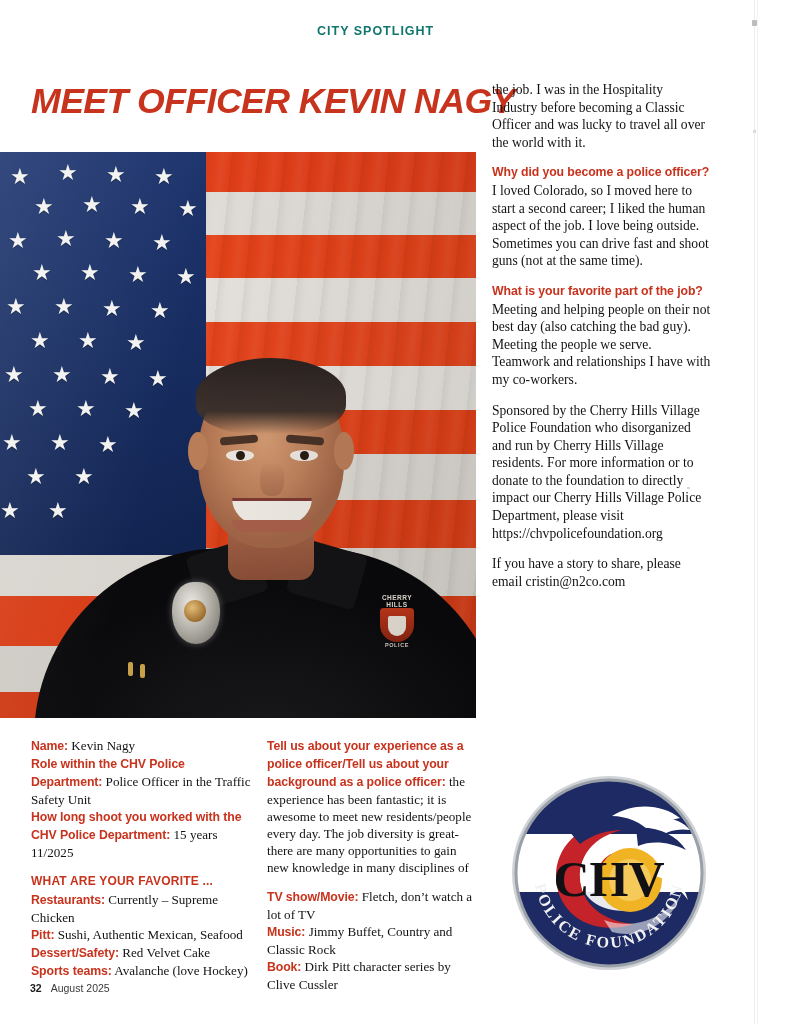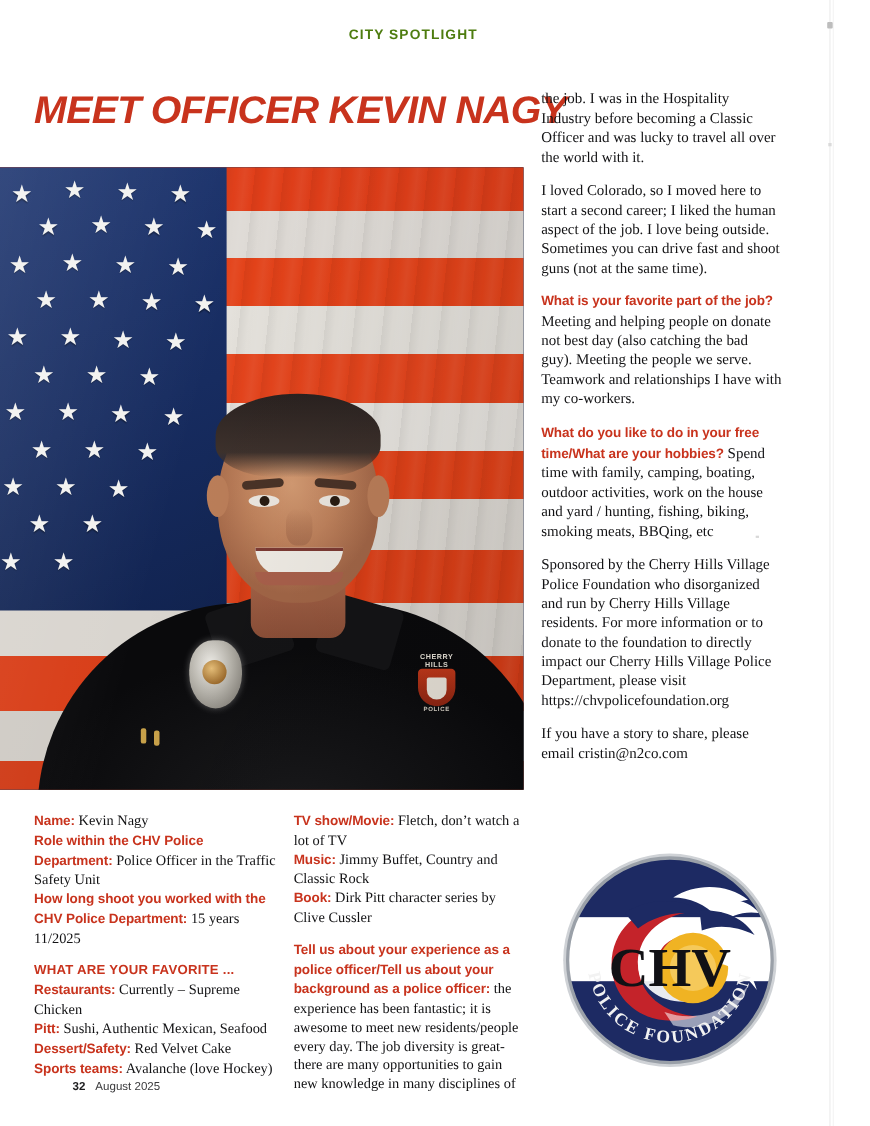--- a/index.html
+++ b/index.html
@@ -18,21 +18,21 @@
   .scanline.b{left:757px;background:#f3f3f3;}
   .scanspeck{position:absolute;left:752px;top:20px;width:5px;height:6px;background:#bdbdbd;border-radius:1px;}
   .scanspeck2{position:absolute;left:753px;top:130px;width:3px;height:3px;background:#dadada;}
   .scanspeck3{position:absolute;left:687px;top:487px;width:3px;height:2px;background:#d8d8d8;}
 
   
   .kicker{
     position:absolute;left:317px;top:24px;
     font-family:"Liberation Sans", sans-serif;
     font-weight:bold;font-size:12.5px;letter-spacing:1.0px;
-    color:#4d7c0f;
+    color:#0f766e;
   }
 
   
   .headline{
     position:absolute;left:31px;top:58px;
     font-family:"Liberation Sans", sans-serif;
     font-weight:bold;font-style:italic;
     font-size:35px;line-height:40px;letter-spacing:-0.6px;
     color:#C8331D;
     transform:scaleX(1.02);transform-origin:left top;
@@ -162,21 +162,21 @@
     display:block;margin-bottom:1px;
   }
 
   
   .logo{position:absolute;left:508px;top:772px;width:202px;height:202px;}
 
   
   .footer{
     position:absolute;left:30px;top:982px;
     font-family:"Liberation Sans", sans-serif;
-    font-size:10.5px;color:#3a3a3c;margin-left:36px;
+    font-size:10.5px;color:#3a3a3c;
   }
   .pgnum{font-weight:bold;color:#1b1b1d;margin-right:9px;}
 </style>
 </head>
 <body>
 
 <div class="page">
 
   <div class="scanline a"></div>
   <div class="scanline b"></div>
@@ -266,27 +266,24 @@
       <div class="pinL2"></div>
     </div>
     <div class="sheen"></div>
   </div>
 
   <div class="col-right">
     <p>
       <span class="q qblock"></span><span>the job. I was in the Hospitality Industry before becoming a Classic Officer and was lucky to travel all over the world with it.</span>
     </p>
     <p>
-      <span>I loved Colorado, so I moved here to start a second career; I liked the human aspect of the job. I love being outside. Sometimes you can drive fast and shoot guns (not at the same time).</span>
-    </p>
-    <p>
-      <span class="q qblock">What is your favorite part of the job?</span><span>Meeting and helping people on donate not best day (also catching the bad guy). Meeting the people we serve. Teamwork and relationships I have with my co-workers.</span>
-    </p>
-    <p>
-      <span class="q">What do you like to do in your free time/What are your hobbies?</span><span> Spend time with family, camping, boating, outdoor activities, work on the house and yard / hunting, fishing, biking, smoking meats, BBQing, etc</span>
+      <span class="q qblock">Why did you become a police officer?</span><span>I loved Colorado, so I moved here to start a second career; I liked the human aspect of the job. I love being outside. Sometimes you can drive fast and shoot guns (not at the same time).</span>
+    </p>
+    <p>
+      <span class="q qblock">What is your favorite part of the job?</span><span>Meeting and helping people on their not best day (also catching the bad guy). Meeting the people we serve. Teamwork and relationships I have with my co-workers.</span>
     </p>
     <p>
       <span>Sponsored by the Cherry Hills Village Police Foundation who disorganized and run by Cherry Hills Village residents. For more information or to donate to the foundation to directly impact our Cherry Hills Village Police Department, please visit https://chvpolicefoundation.org</span>
     </p>
     <p>
       <span>If you have a story to share, please email cristin@n2co.com</span>
     </p>
   </div>
 
   <div class="col-bl">
@@ -299,26 +296,26 @@
       <span class="favhead">WHAT ARE YOUR FAVORITE ...</span>
       <span class="q">Restaurants:</span><span> Currently – Supreme Chicken</span><br>
       <span class="q">Pitt:</span><span> Sushi, Authentic Mexican, Seafood</span><br>
       <span class="q">Dessert/Safety:</span><span> Red Velvet Cake</span><br>
       <span class="q">Sports teams:</span><span> Avalanche (love Hockey)</span>
     </p>
   </div>
 
   <div class="col-bm">
     <p>
+      <span class="q">Tell us about your experience as a police officer/Tell us about your background as a police officer:</span><span> the experience has been fantastic; it is awesome to meet new residents/people every day. The job diversity is great- there are many opportunities to gain new knowledge in many disciplines of</span>
+    </p>
+    <p>
       <span class="q">TV show/Movie:</span><span> Fletch, don’t watch a lot of TV</span><br>
       <span class="q">Music:</span><span> Jimmy Buffet, Country and Classic Rock</span><br>
       <span class="q">Book:</span><span> Dirk Pitt character series by Clive Cussler</span>
-    </p>
-    <p>
-      <span class="q">Tell us about your experience as a police officer/Tell us about your background as a police officer:</span><span> the experience has been fantastic; it is awesome to meet new residents/people every day. The job diversity is great- there are many opportunities to gain new knowledge in many disciplines of</span>
     </p>
   </div>
 
   <div class="logo">
     <svg viewBox="0 0 202 202" width="202" height="202" aria-hidden="true">
       <defs>
         <clipPath id="seal">
             <circle cx="101" cy="101" r="93"></circle>
           </clipPath>
       </defs>

